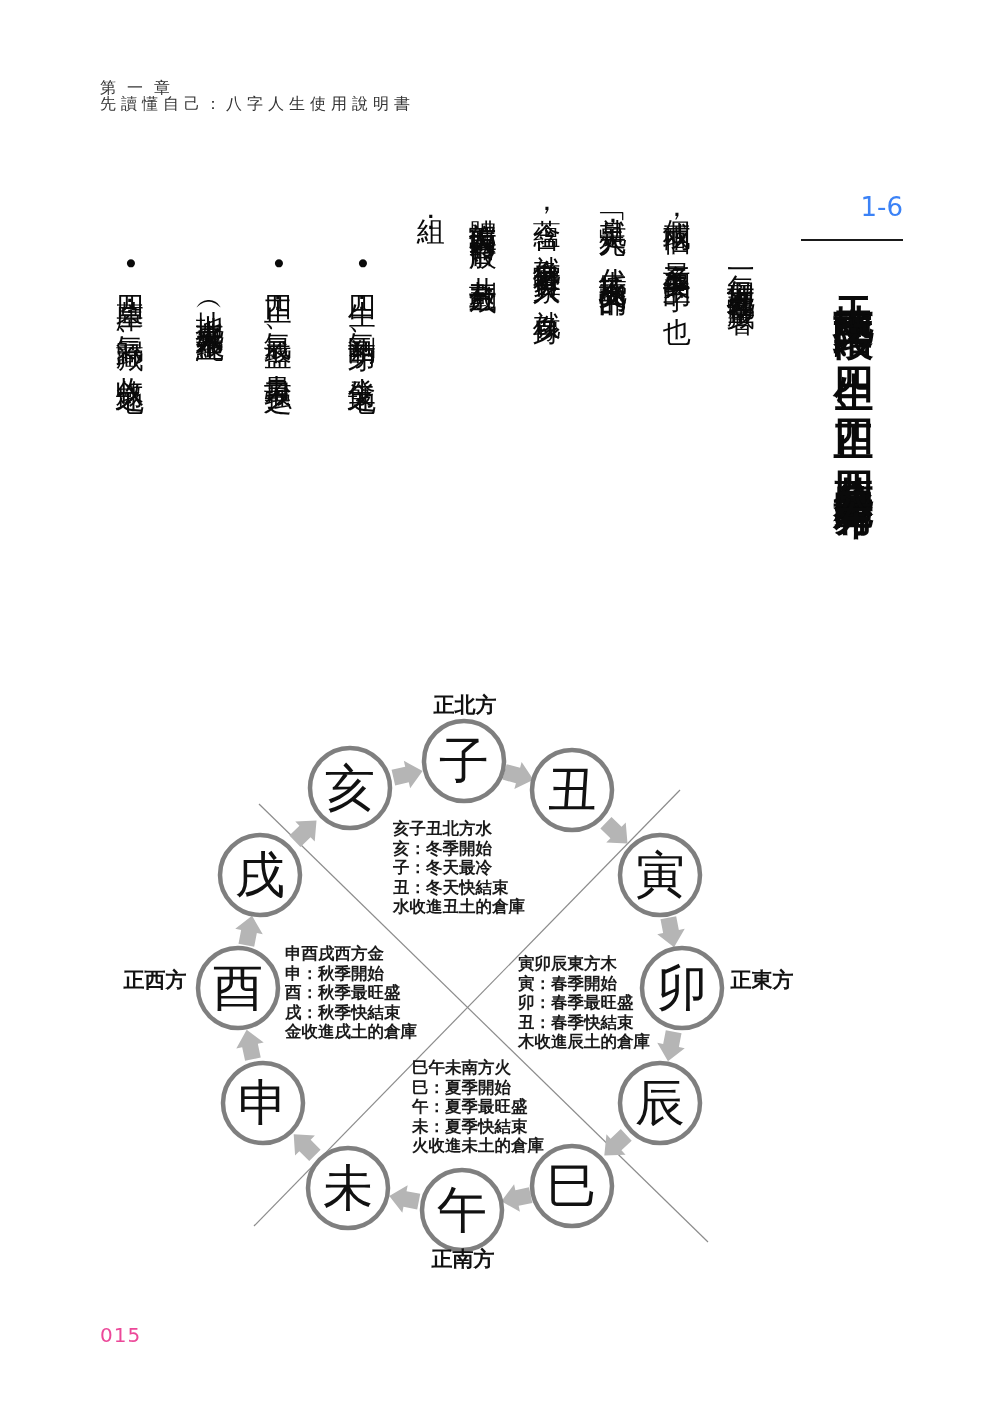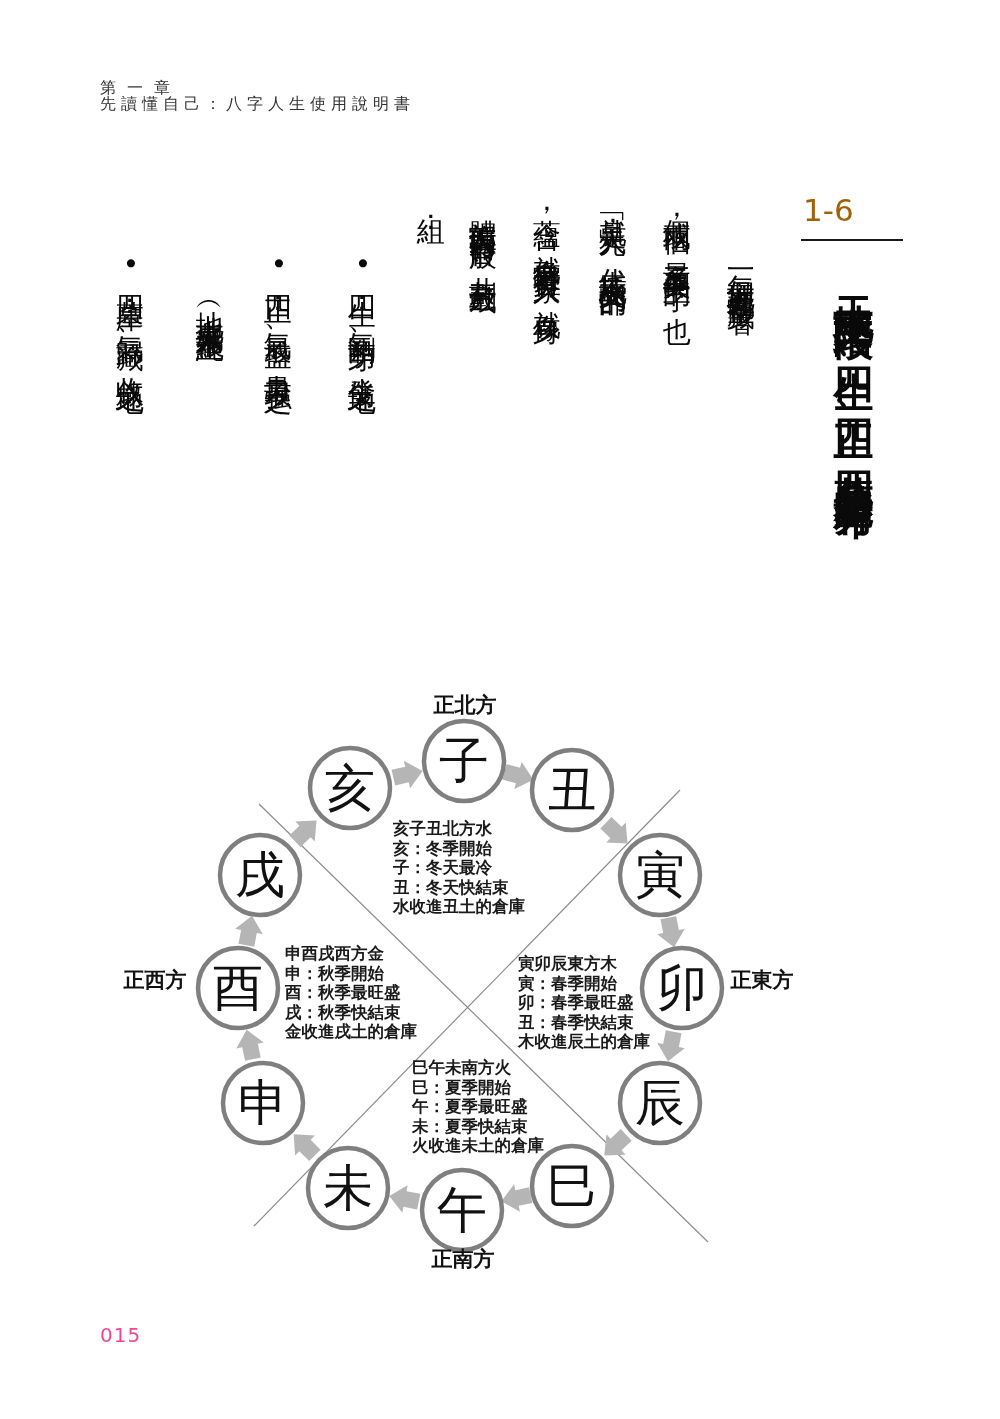--- a/index.html
+++ b/index.html
@@ -13,21 +13,21 @@
     position:absolute;left:100px;top:64px;
     font-size:16px;letter-spacing:11px;color:#333;margin-top:14px;
   }
   .hdr-title{
     position:absolute;left:100px;top:94px;
     font-size:16px;letter-spacing:5px;color:#333;
   }
   
   .sec-num{
     position:absolute;left:803px;top:192px;width:100px;
-    text-align:left;font-size:31px;color:#a16207;
+    text-align:right;font-size:26px;color:#3b82f6;
   }
   .sec-rule{
     position:absolute;left:801px;top:239px;width:102px;height:2px;background:#1a1a1a;
   }
   .sec-title{
     position:absolute;left:832px;top:264px;height:1010px;
     writing-mode:vertical-rl;
     font-family:"DejaVu Serif", serif;font-weight:bold;
     font-size:40px;letter-spacing:4px;line-height:1.1;color:#0a0a0a;
     white-space:nowrap;

